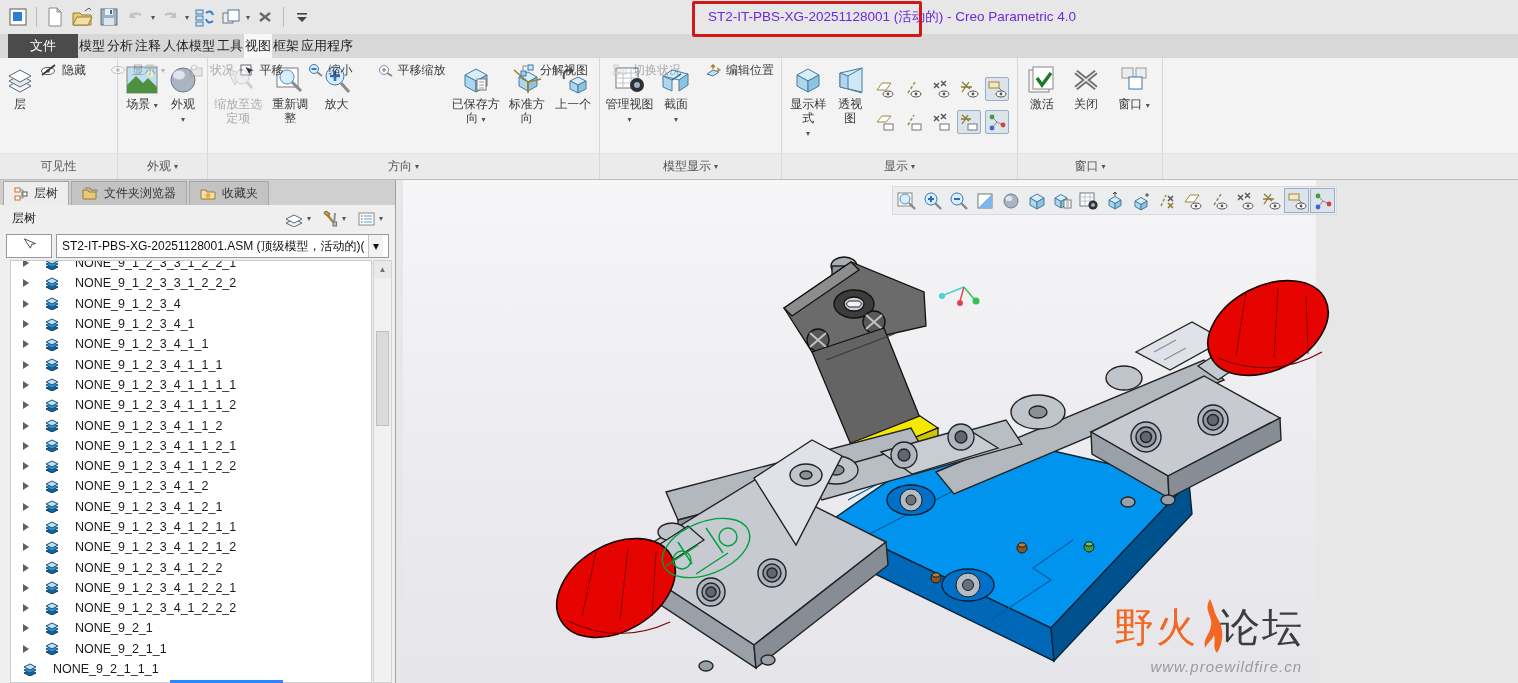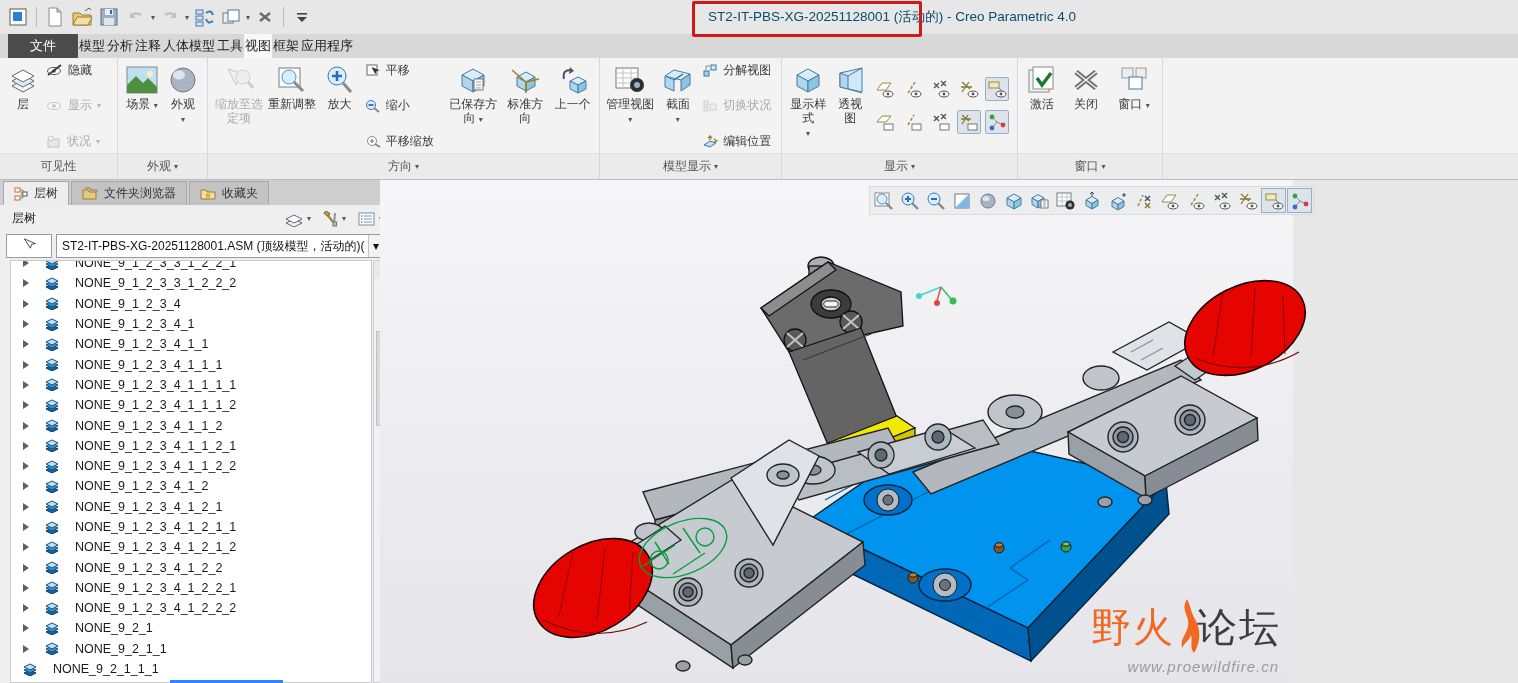--- a/index.html
+++ b/index.html
@@ -3,36 +3,36 @@
 <meta charset="utf-8">
 <style>
 *{box-sizing:border-box;margin:0;padding:0}
 html,body{width:1518px;height:683px;overflow:hidden;font-family:"Liberation Sans","DejaVu Sans",sans-serif;background:#e7e7e7}
 .a{position:absolute}
 
 #titlebar{left:0;top:0;width:1518px;height:34px;background:var(--titlebar-bg,#e7e7e7)}
 .qat{left:6px;top:4px;display:flex;align-items:center;gap:3px;height:26px}
 .qi{width:24px;height:24px;display:flex;align-items:center;justify-content:center}
 .qsep{width:1px;height:20px;background:#bdbdbd;margin:0 3px}
-#wtitle{left:708px;top:0;height:34px;display:flex;align-items:center;font-size:13.5px;color:#0c4a6e;white-space:nowrap}
+#wtitle{left:708px;top:0;height:34px;display:flex;align-items:center;font-size:13.5px;color:#6d28d9;white-space:nowrap}
 #anno{left:692px;top:1px;width:230px;height:36px;border:3px solid var(--accent-red,#d01a1a);border-radius:2px;z-index:40}
 
 #tabrow{left:0;top:34px;width:1518px;height:24px;background:#d8d8d8;display:flex;align-items:stretch}
 .tab{display:flex;align-items:center;justify-content:center;padding:0 1px;font-size:13px;color:#222;cursor:default}
 .tab.dark{background:var(--tab-dark,#4b4b4b);color:#fff;margin-left:8px;min-width:70px}
 .tab.active{background:var(--tab-active,#f8f8f8)}
 
 #ribbon{left:0;top:58px;width:1518px;height:122px;background:var(--ribbon-bg,#f3f3f3);border-bottom:1px solid #bdbdbd;display:flex}
 .grp{display:flex;flex-direction:column;border-right:1px solid #d8d8d8}
 .grp-c{flex:1;display:flex;gap:3px;padding:2px 5px;align-items:stretch}
 .grp-l{height:26px;background:#ebebeb;border-top:1px solid #e2e2e2;display:flex;align-items:center;justify-content:center;font-size:12px;color:#555;gap:3px}
 .bb{display:flex;flex-direction:column;align-items:center;padding-top:2px;font-size:12px;color:#3a3a3a;text-align:center;line-height:1.15}
 .bb .ic{height:36px;display:flex;align-items:center}
 .dis{opacity:.4;filter:grayscale(.9)}
-.smcol{display:flex;flex-direction:column;justify-content:space-between;gap:4px}
+.smcol{display:flex;justify-content:flex-end;gap:20px}
 .smb{display:flex;align-items:center;gap:5px;font-size:12px;color:#3a3a3a;height:20px;padding:0 2px;white-space:nowrap}
 .dd{font-size:8px;color:#555}
 .tgrid{display:grid;grid-template-columns:repeat(5,25px);gap:9px 3px;align-content:center;padding:0 2px}
 .tg{width:24px;height:24px;display:flex;align-items:center;justify-content:center;border:1px solid transparent;border-radius:2px}
 .tg.on,.vti.on{background:#dde3ea;border-color:#97aec5}
 
 #lpanel{left:0;top:180px;width:396px;height:503px;background:#efefef;border-right:1px solid #9f9f9f}
 .lptabs{height:25px;background:#cfcfcf;display:flex;align-items:flex-end;gap:2px;padding-left:3px}
 .lptab{height:24px;padding:0 10px;display:flex;align-items:center;gap:6px;font-size:12px;color:#333;background:#c3c3c3;border:1px solid #a7a7a7;border-bottom:none}
 .lptab.active{background:#ededed}
@@ -44,21 +44,21 @@
 .combo{flex:1;height:24px;background:#fff;border:1px solid #9a9a9a;display:flex;align-items:center;font-size:12px;color:#111;padding:0 5px;white-space:nowrap;overflow:hidden}
 .combo .cdd{margin-left:auto;border-left:1px solid #c4c4c4;align-self:stretch;display:flex;align-items:center;padding:0 4px;background:#f2f2f2}
 #treewrap{left:10px;top:80px;width:362px;height:423px;background:#fff;overflow:hidden;border:1px solid #cccccc}
 #treerows{margin-top:-8px}
 .trow{height:20.3px;display:flex;align-items:center;gap:16px;padding-left:12px;font-size:12.5px;color:#1a1a1a;white-space:nowrap}
 .tri{width:0;height:0;border-left:6px solid #606060;border-top:4px solid transparent;border-bottom:4px solid transparent}
 #sbar{left:373px;top:80px;width:19px;height:423px;background:#f1f1f1;border:1px solid #d2d2d2}
 .sbup{height:17px;display:flex;align-items:center;justify-content:center;font-size:8px;color:#707070;background:#e9e9e9}
 .sbthumb{position:absolute;left:2px;top:70px;width:13px;height:95px;background:#dadada;border:1px solid #c0c0c0}
 
-#vp{left:380px;top:180px;width:913px;height:503px;background:linear-gradient(#f6f6f8 0%,#ececf0 55%,#e5e5ea 100%)}
+#vp{left:403px;top:180px;width:913px;height:503px;background:linear-gradient(#f6f6f8 0%,#ececf0 55%,#e5e5ea 100%)}
 #vtb{position:absolute;left:489px;top:6px;height:29px;display:flex;align-items:center;gap:1px;background:#ecedee;border:1px solid #dadada;padding:1px}
 .vti{width:25px;height:25px;display:flex;align-items:center;justify-content:center;border:1px solid transparent}
 #wm{position:absolute;right:12px;bottom:28px;display:flex;align-items:flex-end}
 .wm-or{font-size:40px;color:var(--wm-orange,#f26822);letter-spacing:2px}
 .wm-dk{font-size:40px;color:#3d3d3d;letter-spacing:2px}
 #wmurl{position:absolute;right:14px;bottom:8px;font-size:15px;font-style:italic;color:#9b9b9b;letter-spacing:1px}
 #sliver{left:170px;top:680px;width:113px;height:3px;background:#2e86ff}
 #model{position:absolute;left:0;top:0;width:1121px;height:503px}
 </style>
 </head>

